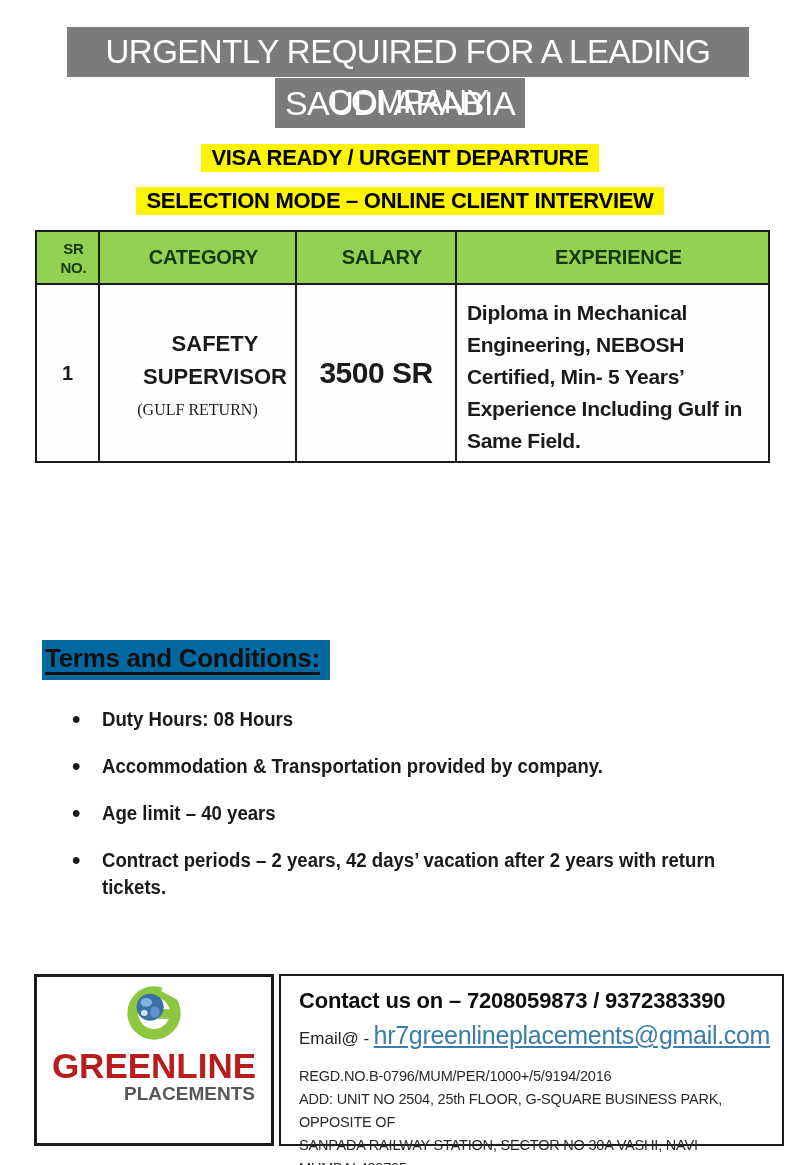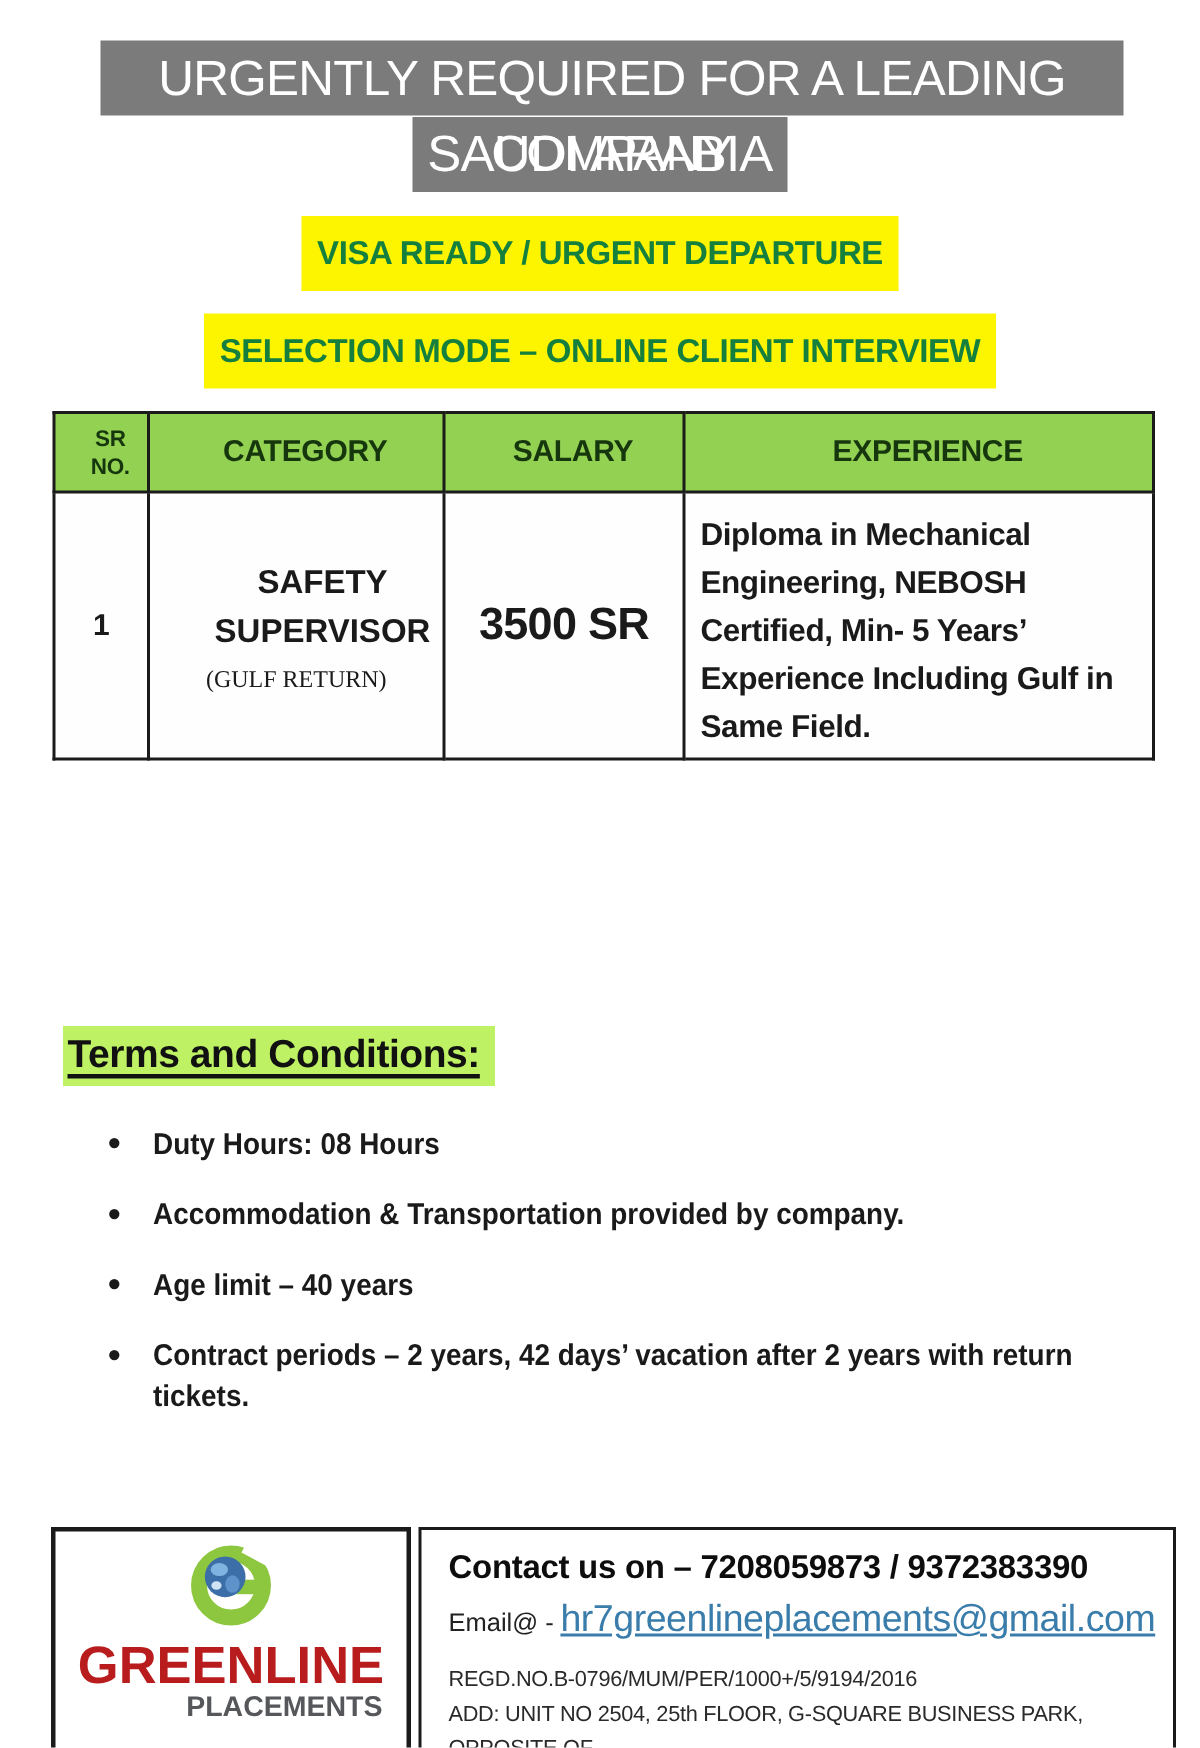--- a/index.html
+++ b/index.html
@@ -7,22 +7,22 @@
               font-family:"Liberation Sans", sans-serif; color:#1a1a1a; }
 
   
   .bar { background:#7b7b7b; color:#ffffff; text-align:center; }
   .bar1 { margin:27px 0 0 67px; width:682px; height:50px; line-height:50px;
           font-size:33px; letter-spacing:-0.5px; font-weight:400; }
   .bar2 { display:table; margin:1px auto 0; height:50px; line-height:50px;
           padding:0 10px; font-size:34px; letter-spacing:-0.5px; font-weight:400; }
 
   
-  .banner { display:table; margin:15px auto 0; background:#fdf400; color:#15803d;
-            font-weight:700; font-size:22px; letter-spacing:-0.3px; padding:12px 10px; }
+  .banner { display:table; margin:15px auto 0; background:#fdf400; color:#000000;
+            font-weight:700; font-size:22px; letter-spacing:-0.3px; padding:1px 10px; }
   .banner1 { margin-top:16px; }
 
   
   table.jobs { border-collapse:collapse; margin:15px 0 0 35px; width:733px;
                table-layout:fixed; }
   table.jobs th, table.jobs td { border:2px solid #1b1b1b; }
   table.jobs col.c-sr  { width:63px; }
   table.jobs col.c-cat { width:197px; }
   table.jobs col.c-sal { width:160px; }
   table.jobs col.c-exp { width:313px; }
@@ -35,21 +35,21 @@
   td.cell-cat { text-align:center; }
   .cat-main { font-weight:700; font-size:22px; line-height:33px; white-space:pre-line;margin-left:35px; }
   .cat-note { font-family:"Liberation Serif", serif; font-size:16px; margin-top:8px; }
   td.cell-sal { text-align:center; font-weight:700; font-size:30px; letter-spacing:-0.5px; }
   td.cell-exp { vertical-align:top; padding:8px 19px 0 10px; }
   .exp-text { font-weight:700; font-size:21px; line-height:32px; white-space:pre;
               letter-spacing:-0.3px; }
 
   
   .terms { margin:177px 0 0 42px; }
-  .terms-heading { display:inline-block; background:#bef264; color:#111;
+  .terms-heading { display:inline-block; background:#0369a1; color:#111;
                    font-size:26px; font-weight:700; padding:3px 10px 6px 3px;
                    text-decoration:underline; text-decoration-thickness:3px;
                    text-underline-offset:5px; letter-spacing:-0.3px; }
   .terms ul { list-style:none; margin:26px 0 0 28px; }
   .terms li { position:relative; padding-left:32px; margin-bottom:20px;
               font-size:20px; font-weight:700; line-height:27px; }
   .terms li::before { content:"•"; position:absolute; left:2px; top:-1px; font-size:24px; }
   .terms li span { display:inline-block; transform:scaleX(0.93); transform-origin:0 0;
                    white-space:pre-line; }
 

